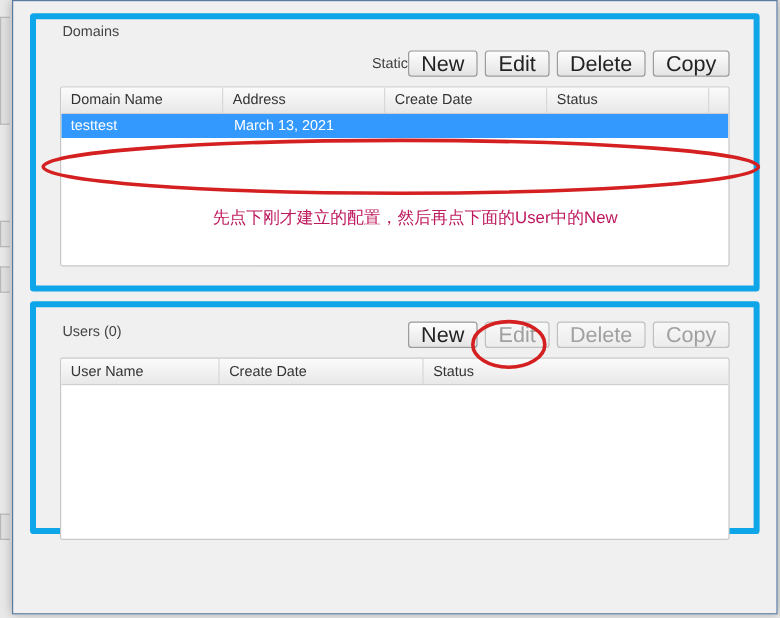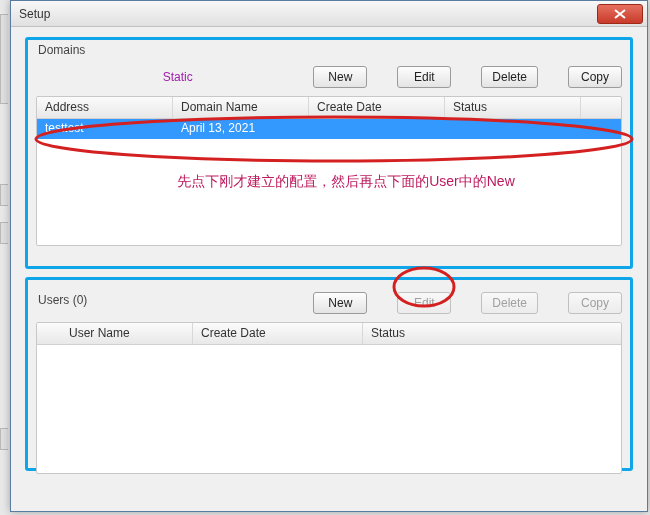--- a/index.html
+++ b/index.html
@@ -20,39 +20,39 @@
     .close-btn {
       width: 46px; height: 20px; display: flex; align-items: center; justify-content: center;
       background: linear-gradient(to bottom, #e67060, #c83a2a);
       border: 1px solid #a02818; border-radius: 3px; margin-right: 4px;
       color: #fff; font-weight: bold; cursor: pointer;
     }
     
     .content { padding: 10px 14px; height: calc(100% - 26px); display: flex; flex-direction: column; gap: 8px; }
     
     .group {
-      border: 3px solid #0ea5e9; border-radius: 3px; background: #f0f0f0;
-      padding: 6px 8px 8px; position: relative;
+      border: 5px solid #0ea5e9; border-radius: 3px; background: #f0f0f0;
+      padding: 6px 20px 8px; position: relative;
     }
     .group-label {
       position: relative; top: -3px; color: #444; padding: 0 2px;
     }
     .domains-group { height: 232px; }
     .users-group { height: 194px; }
     
     .toolbar { display: flex; align-items: center; margin: 6px 0 8px; }
     .toolbar-left { flex: 1; }
-    .toolbar-center { flex: 1; text-align: left; color: #a21caf; }
+    .toolbar-center { flex: 1; text-align: right; color: #404040; }
     .toolbar-right { display: flex; gap: 6px; }
     
     .btn {
       min-width: 54px; height: 22px; padding: 0 10px;
       background: linear-gradient(to bottom, #fdfdfd, #e4e4e4);
       border: 1px solid #9b9b9b; border-radius: 3px;
-      color: #222; cursor: pointer; font-size: 12px; margin-left: 24px;
+      color: #222; cursor: pointer; font-size: 18px;
     }
     .btn:disabled, .btn.disabled {
       color: #a0a0a0; border-color: #c0c0c0; cursor: default;
       background: linear-gradient(to bottom, #f8f8f8, #ececec);
     }
     
     .table {
       border: 1px solid #c8c8c8; background: #fff; border-radius: 2px;
       overflow: hidden; display: flex; flex-direction: column;
     }
@@ -69,21 +69,21 @@
     .tr { display: flex; height: 20px; }
     .tr.selected { background: #3399ff; color: #fff; }
     .td { padding: 2px 8px; }
     
     .col-dname { width: 136px; }
     .col-addr  { width: 136px; }
     .col-cdate { width: 136px; }
     .col-stat  { width: 136px; }
     .col-rem   { flex: 1; border-right: none; }
     
-    .col-uname  { width: 132px; margin-left: 24px; }
+    .col-uname  { width: 132px; }
     .col-ucdate { width: 170px; }
     .col-ustat  { flex: 1; border-right: none; }
     
     .annotation {
       color: #be185d; position: absolute; font-size: 14px;
       pointer-events: none;
     }
     .anno-text { left: 120px; top: 172px; width: 430px; text-align: center; }
     
     svg.ellipse { position: absolute; pointer-events: none; }
@@ -101,57 +101,49 @@
   </style>
 </head>
 <body>
 
 <div class="left-tab lt1"></div>
 <div class="left-tab lt2"></div>
 <div class="left-tab lt3"></div>
 <div class="left-tab lt4"></div>
 
 <div class="window">
-  <div class="titlebar">
-    <span class="title">Setup</span>
-    <div class="close-btn">
-      <svg width="12" height="10" viewBox="0 0 12 10">
-          <path d="M1 1 L11 9 M11 1 L1 9" stroke="#fff" stroke-width="2" fill="none"></path>
-        </svg>
-    </div>
-  </div>
 
   <div class="content">
 
     <div class="group domains-group">
       <div class="group-label">Domains</div>
 
       <div class="toolbar">
         <div class="toolbar-left"></div>
         <div class="toolbar-center">Static</div>
         <div class="toolbar-right">
           <button class="btn">New</button>
           <button class="btn">Edit</button>
           <button class="btn">Delete</button>
           <button class="btn">Copy</button>
         </div>
       </div>
 
       <div class="table domains-table">
         <div class="thead">
+          <div class="th col-dname">Domain Name</div>
           <div class="th col-addr">Address</div>
-          <div class="th col-dname">Domain Name</div>
           <div class="th col-cdate">Create Date</div>
           <div class="th col-stat">Status</div>
           <div class="th col-rem"></div>
         </div>
         <div class="tbody">
           <div class="tr selected">
             <div class="td col-dname">testtest</div>
-            <div class="td col-cdate">April 13, 2021</div>
+            <div class="td col-cdate">March 13, 2021</div>
             <div class="td col-rem"></div>
           </div>
         </div>
       </div>
     </div>
 
     <div class="group users-group">
       <div class="toolbar">
         <div class="toolbar-left">
           <span class="group-label">Users (0)</span>

